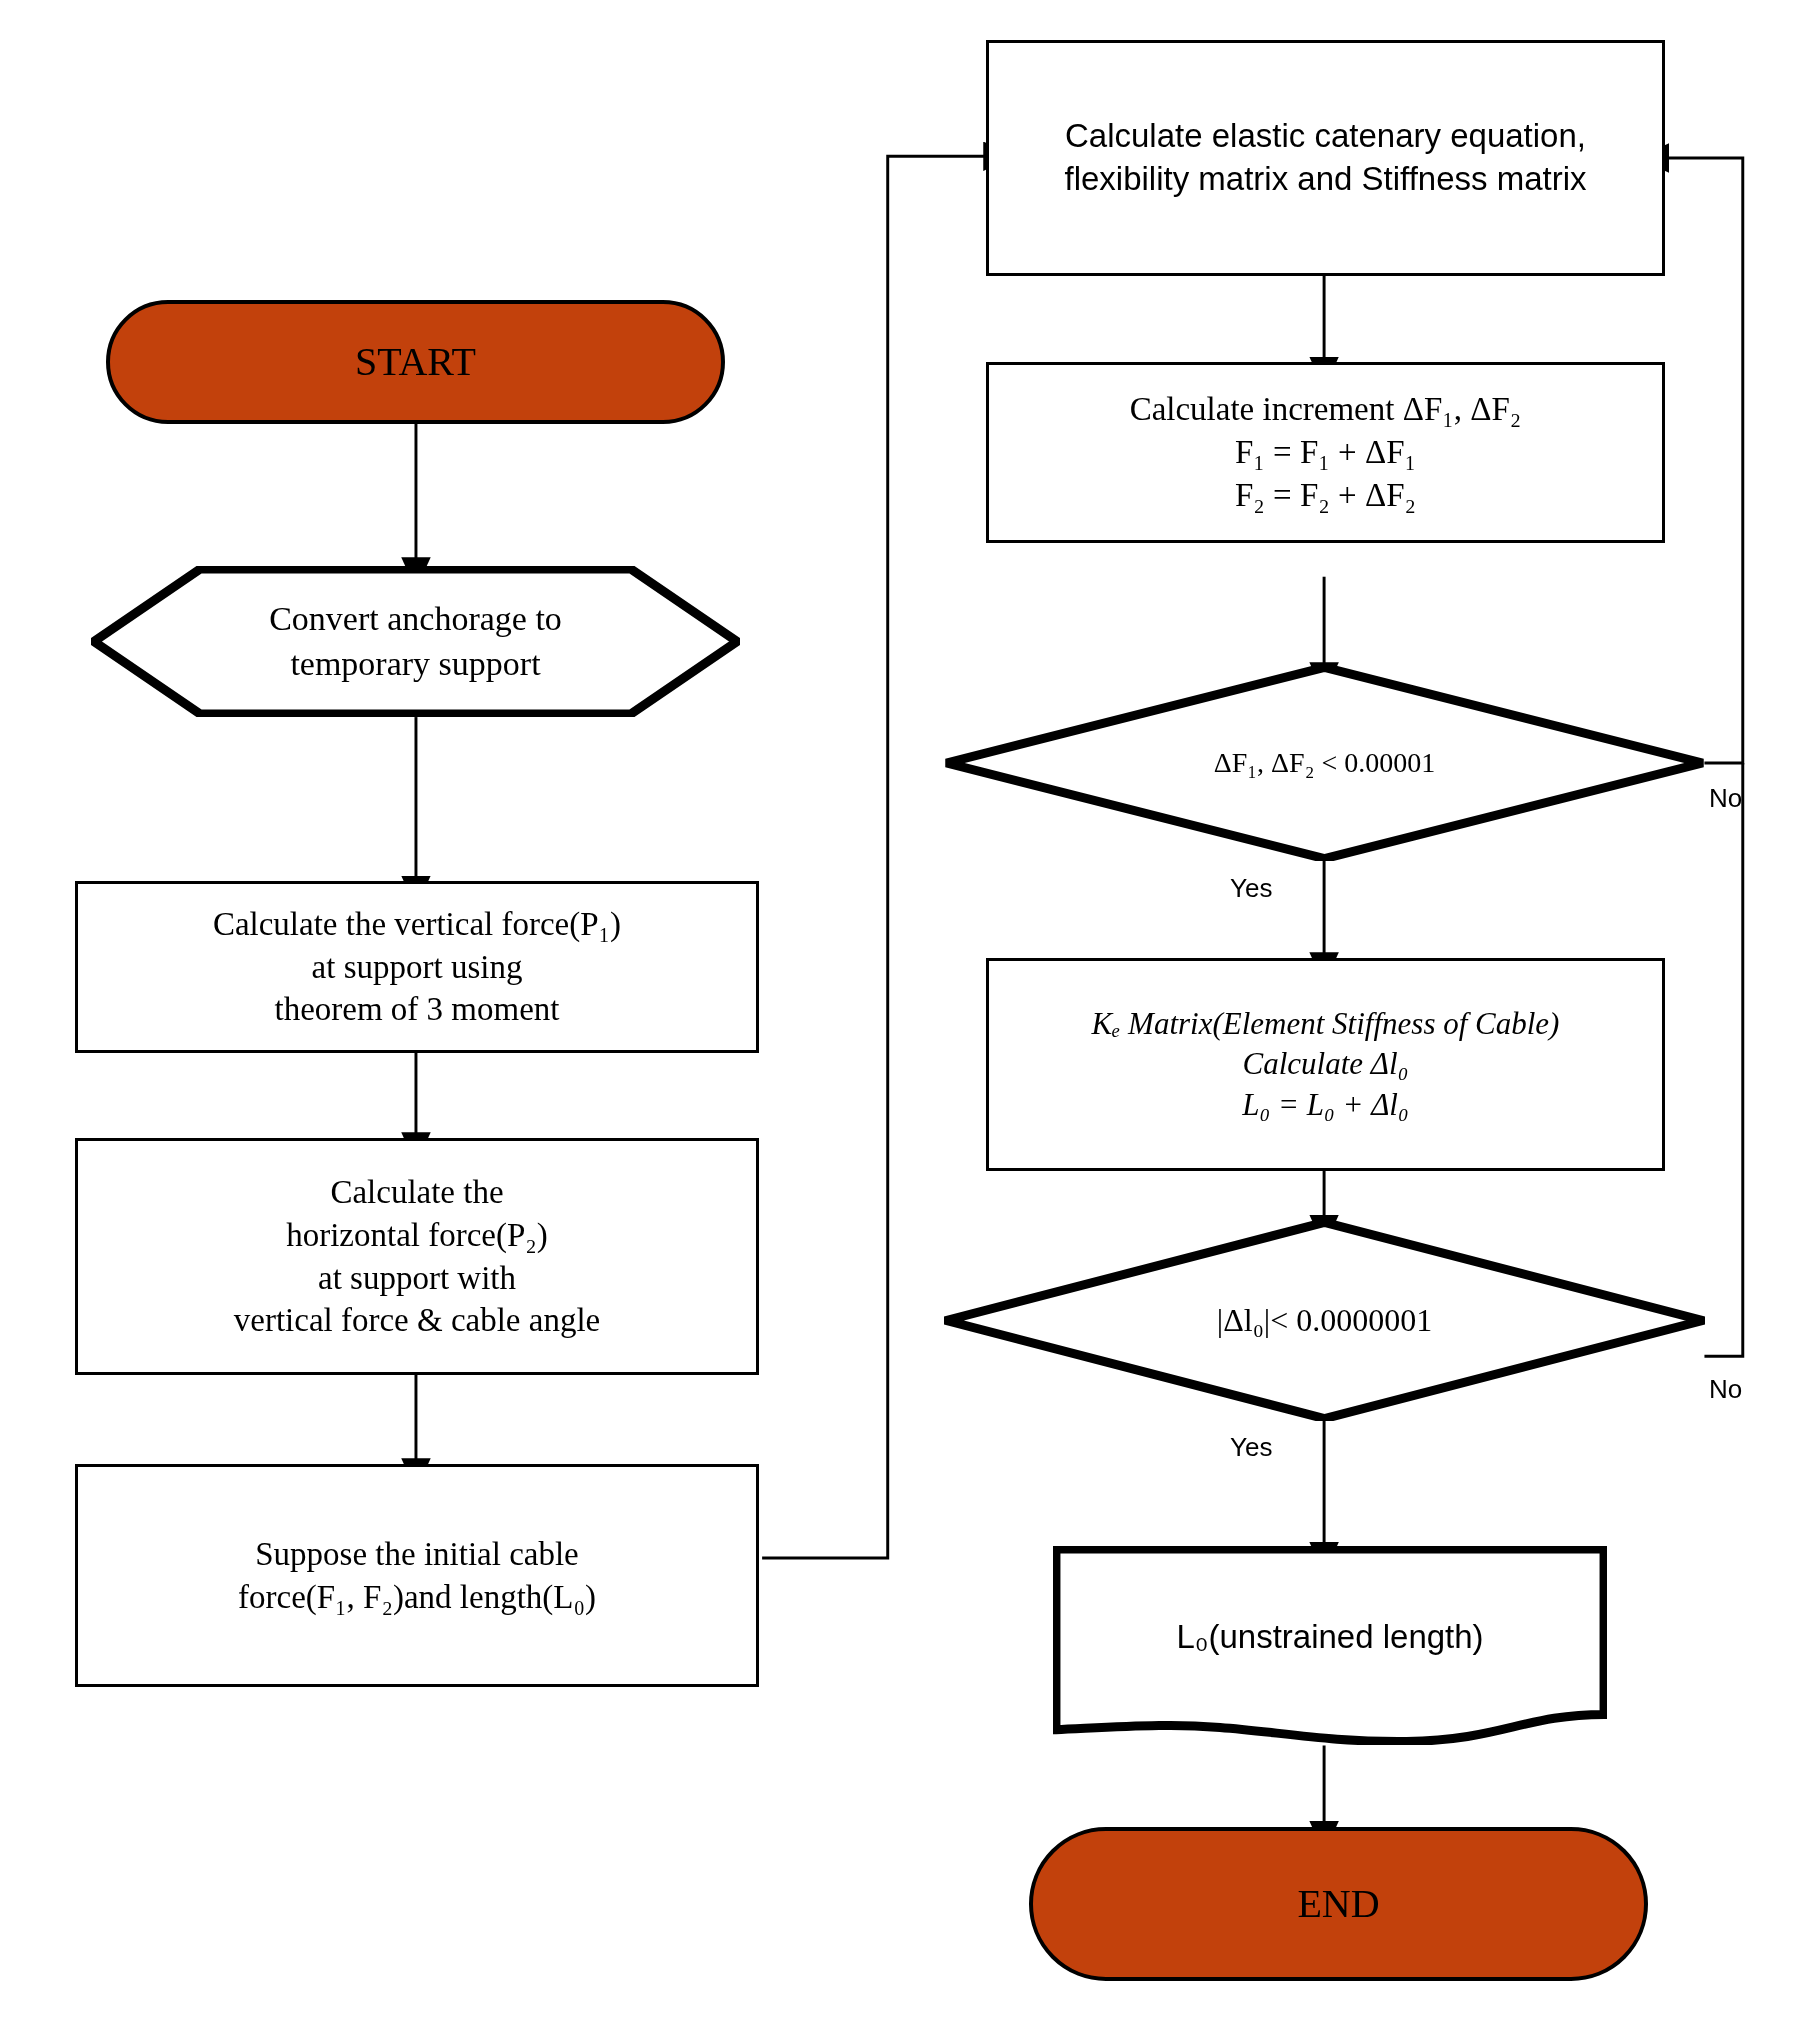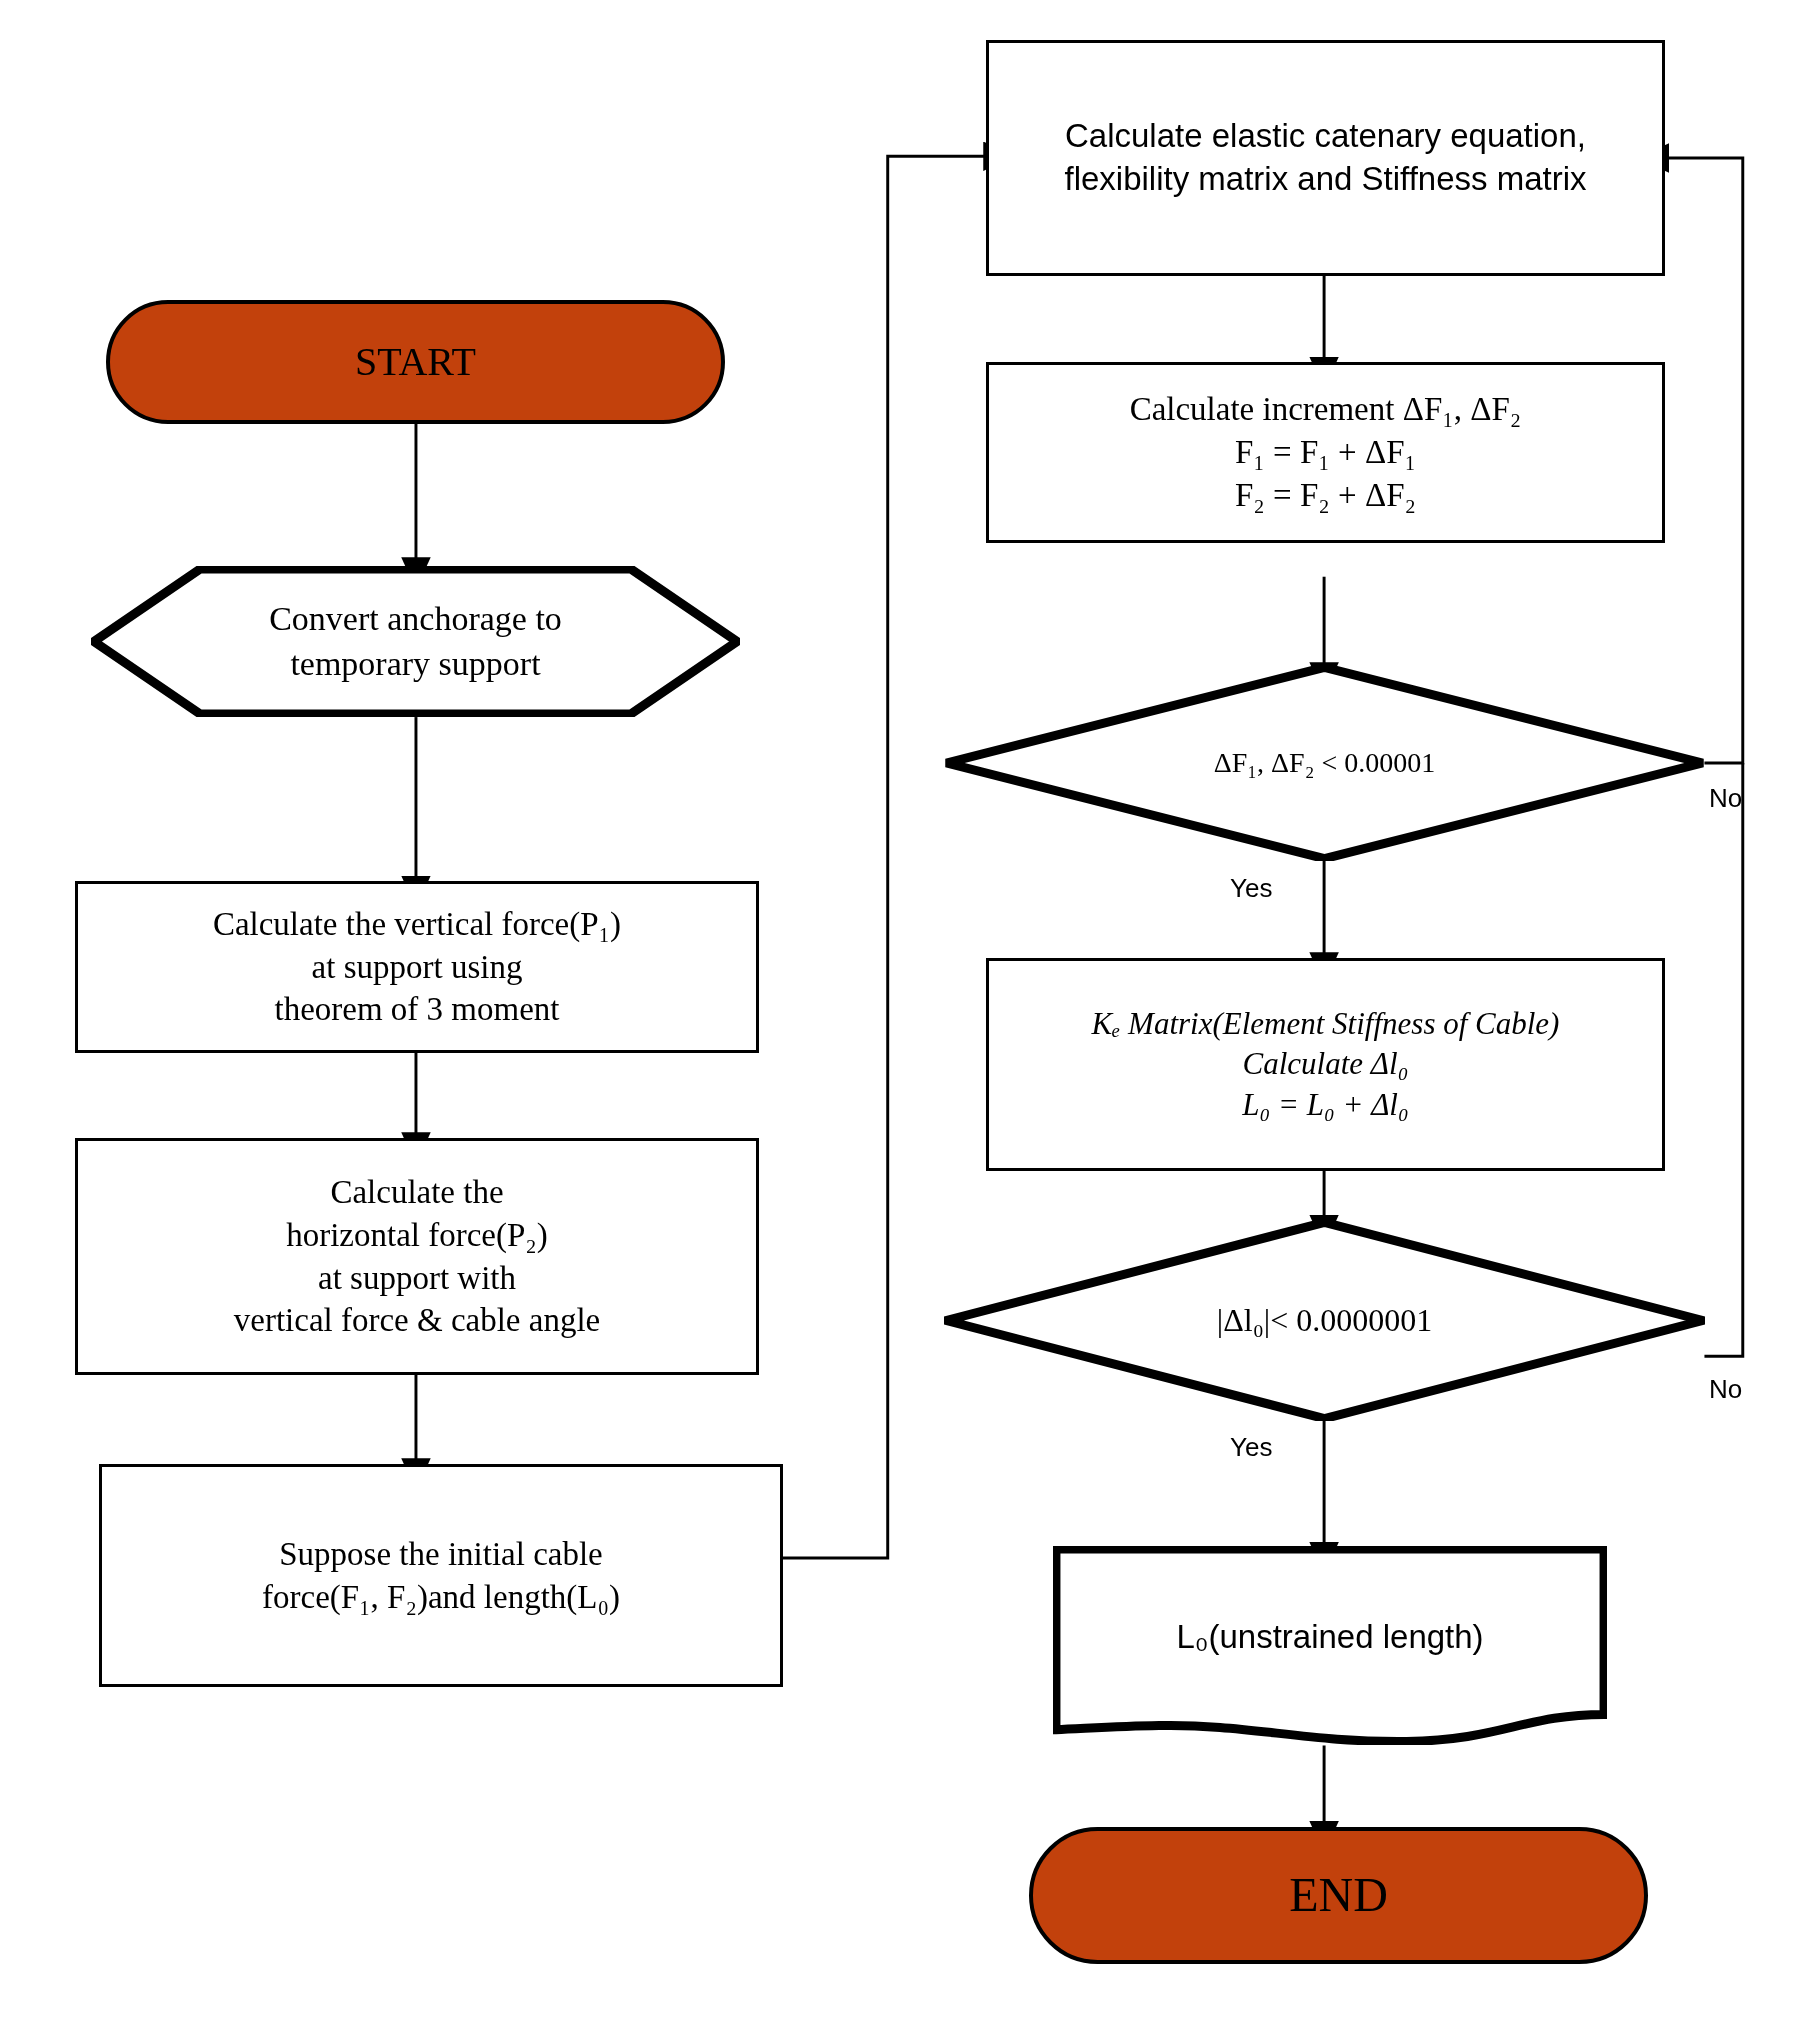--- a/index.html
+++ b/index.html
@@ -132,21 +132,21 @@
 theorem of 3 moment</span>
   </div>
 
   <div class="node rect serif" style="left:75px;top:1138px;width:684px;height:237px;font-size:33px;">
     <span class="txt">Calculate the
 horizontal force(P₂)
 at support with
 vertical force &amp; cable angle</span>
   </div>
 
-  <div class="node rect serif" style="left:75px;top:1464px;width:684px;height:223px;font-size:33px;margin-left:24px;">
+  <div class="node rect serif" style="left:75px;top:1464px;width:684px;height:223px;font-size:33px;">
     <span class="txt">Suppose the initial cable
 force(F₁, F₂)and length(L₀)</span>
   </div>
 
   <div class="node rect sans" style="left:986px;top:40px;width:679px;height:236px;font-size:33px;justify-content:center;">
     <span class="txt">Calculate elastic catenary equation,
 flexibility matrix and Stiffness matrix</span>
   </div>
 
   <div class="node rect serif" style="left:986px;top:362px;width:679px;height:181px;font-size:33px;">
@@ -175,21 +175,21 @@
     <span class="txt">|Δl₀|&lt; 0.0000001</span>
   </div>
 
   <div class="node sans" style="left:1053px;top:1546px;width:554px;height:199px;font-size:33px;">
     <svg class="shape-svg" viewBox="0 0 940 338" preserveAspectRatio="none">
       <path d="M5,5 L935,5 L935,286 C800,286 760,330 600,332 C430,334 330,302 180,305 C110,306 55,310 5,312 Z" fill="#fff" stroke="#000" stroke-width="9" vector-effect="non-scaling-stroke"></path>
     </svg>
     <span class="txt" style="transform:translateY(-8.3px);">L₀(unstrained length)</span>
   </div>
 
-  <div class="node terminator serif" style="left:1029px;top:1827px;width:619px;height:137px;font-size:48px;">
+  <div class="node terminator serif" style="left:1029px;top:1827px;width:619px;height:154px;font-size:40px;">
     <span class="txt">END</span>
   </div>
 
   <div class="edge-label" style="left:1230px;top:873px;">Yes</div>
   <div class="edge-label" style="left:1709px;top:783px;">No</div>
   <div class="edge-label" style="left:1230px;top:1432px;">Yes</div>
   <div class="edge-label" style="left:1709px;top:1374px;">No</div>
 
 </div>
 

